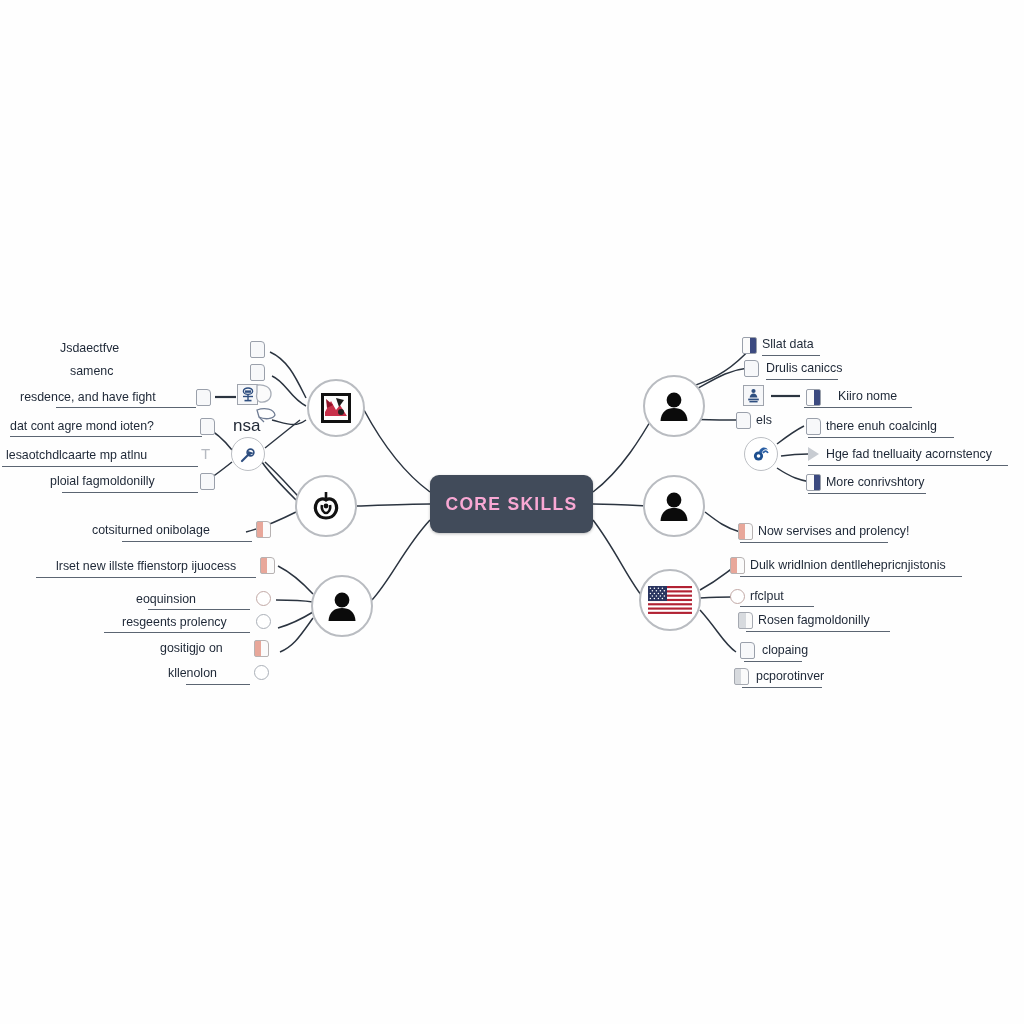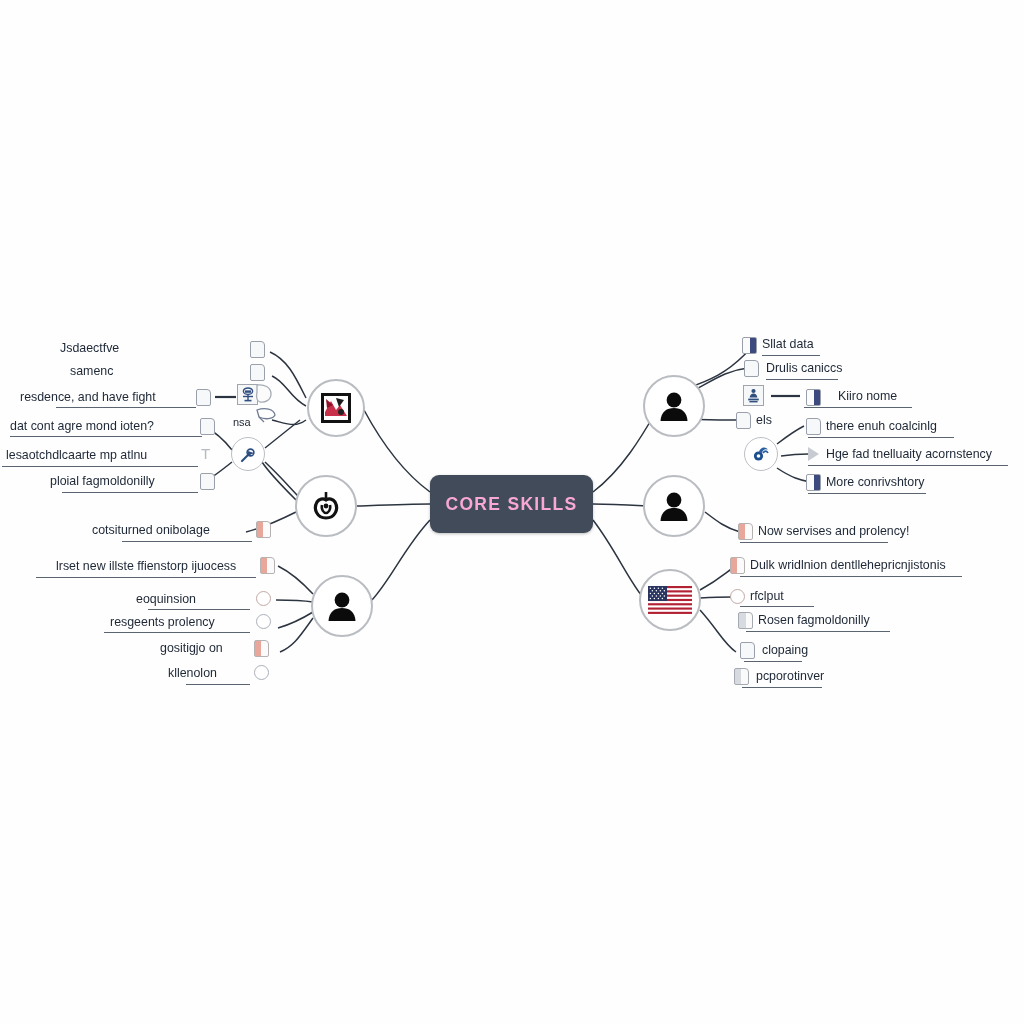--- a/index.html
+++ b/index.html
@@ -144,21 +144,21 @@
     background: #f6f7f9;
     display: flex; align-items: center; justify-content: center;
     box-sizing: border-box;
   }
   .sketch {
     position: absolute;
     color: #3d5a86;
   }
   .nsa-cap {
     position: absolute;
-    font-size: 11px;
+    font-size: 17px;
     color: #232b38;
   }
   .flagwrap {
     width: 44px; height: 28px;
     overflow: hidden;
     display: block;
   }
 </style>
 </head>
 <body>
@@ -376,21 +376,21 @@
   <div class="mini doc-red" style="left:256px; top:521px;"></div>
 
   <div class="leaf r" style="left:56px; top:559px; width:200px;">lrset new illste ffienstorp ijuocess</div>
   <div class="ul" style="left:36px; top:577px; width:220px;"></div>
   <div class="mini doc-red" style="left:260px; top:557px;"></div>
 
   <div class="leaf r" style="left:136px; top:592px; width:114px;">eoquinsion</div>
   <div class="ul" style="left:148px; top:609px; width:102px;"></div>
   <div class="mini circ" style="left:256px; top:591px;"></div>
 
-  <div class="leaf r" style="left:110px; top:615px; width:128px;">resgeents prolency</div>
+  <div class="leaf r" style="left:122px; top:615px; width:128px;">resgeents prolency</div>
   <div class="ul" style="left:104px; top:632px; width:146px;"></div>
   <div class="mini circ-grey" style="left:256px; top:614px;"></div>
 
   <div class="leaf r" style="left:160px; top:641px; width:90px;">gositigjo on</div>
   <div class="mini doc-red" style="left:254px; top:640px;"></div>
 
   <div class="leaf r" style="left:168px; top:666px; width:82px;">kllenolon</div>
   <div class="ul" style="left:186px; top:684px; width:64px;"></div>
   <div class="mini circ-grey" style="left:254px; top:665px;"></div>
 

